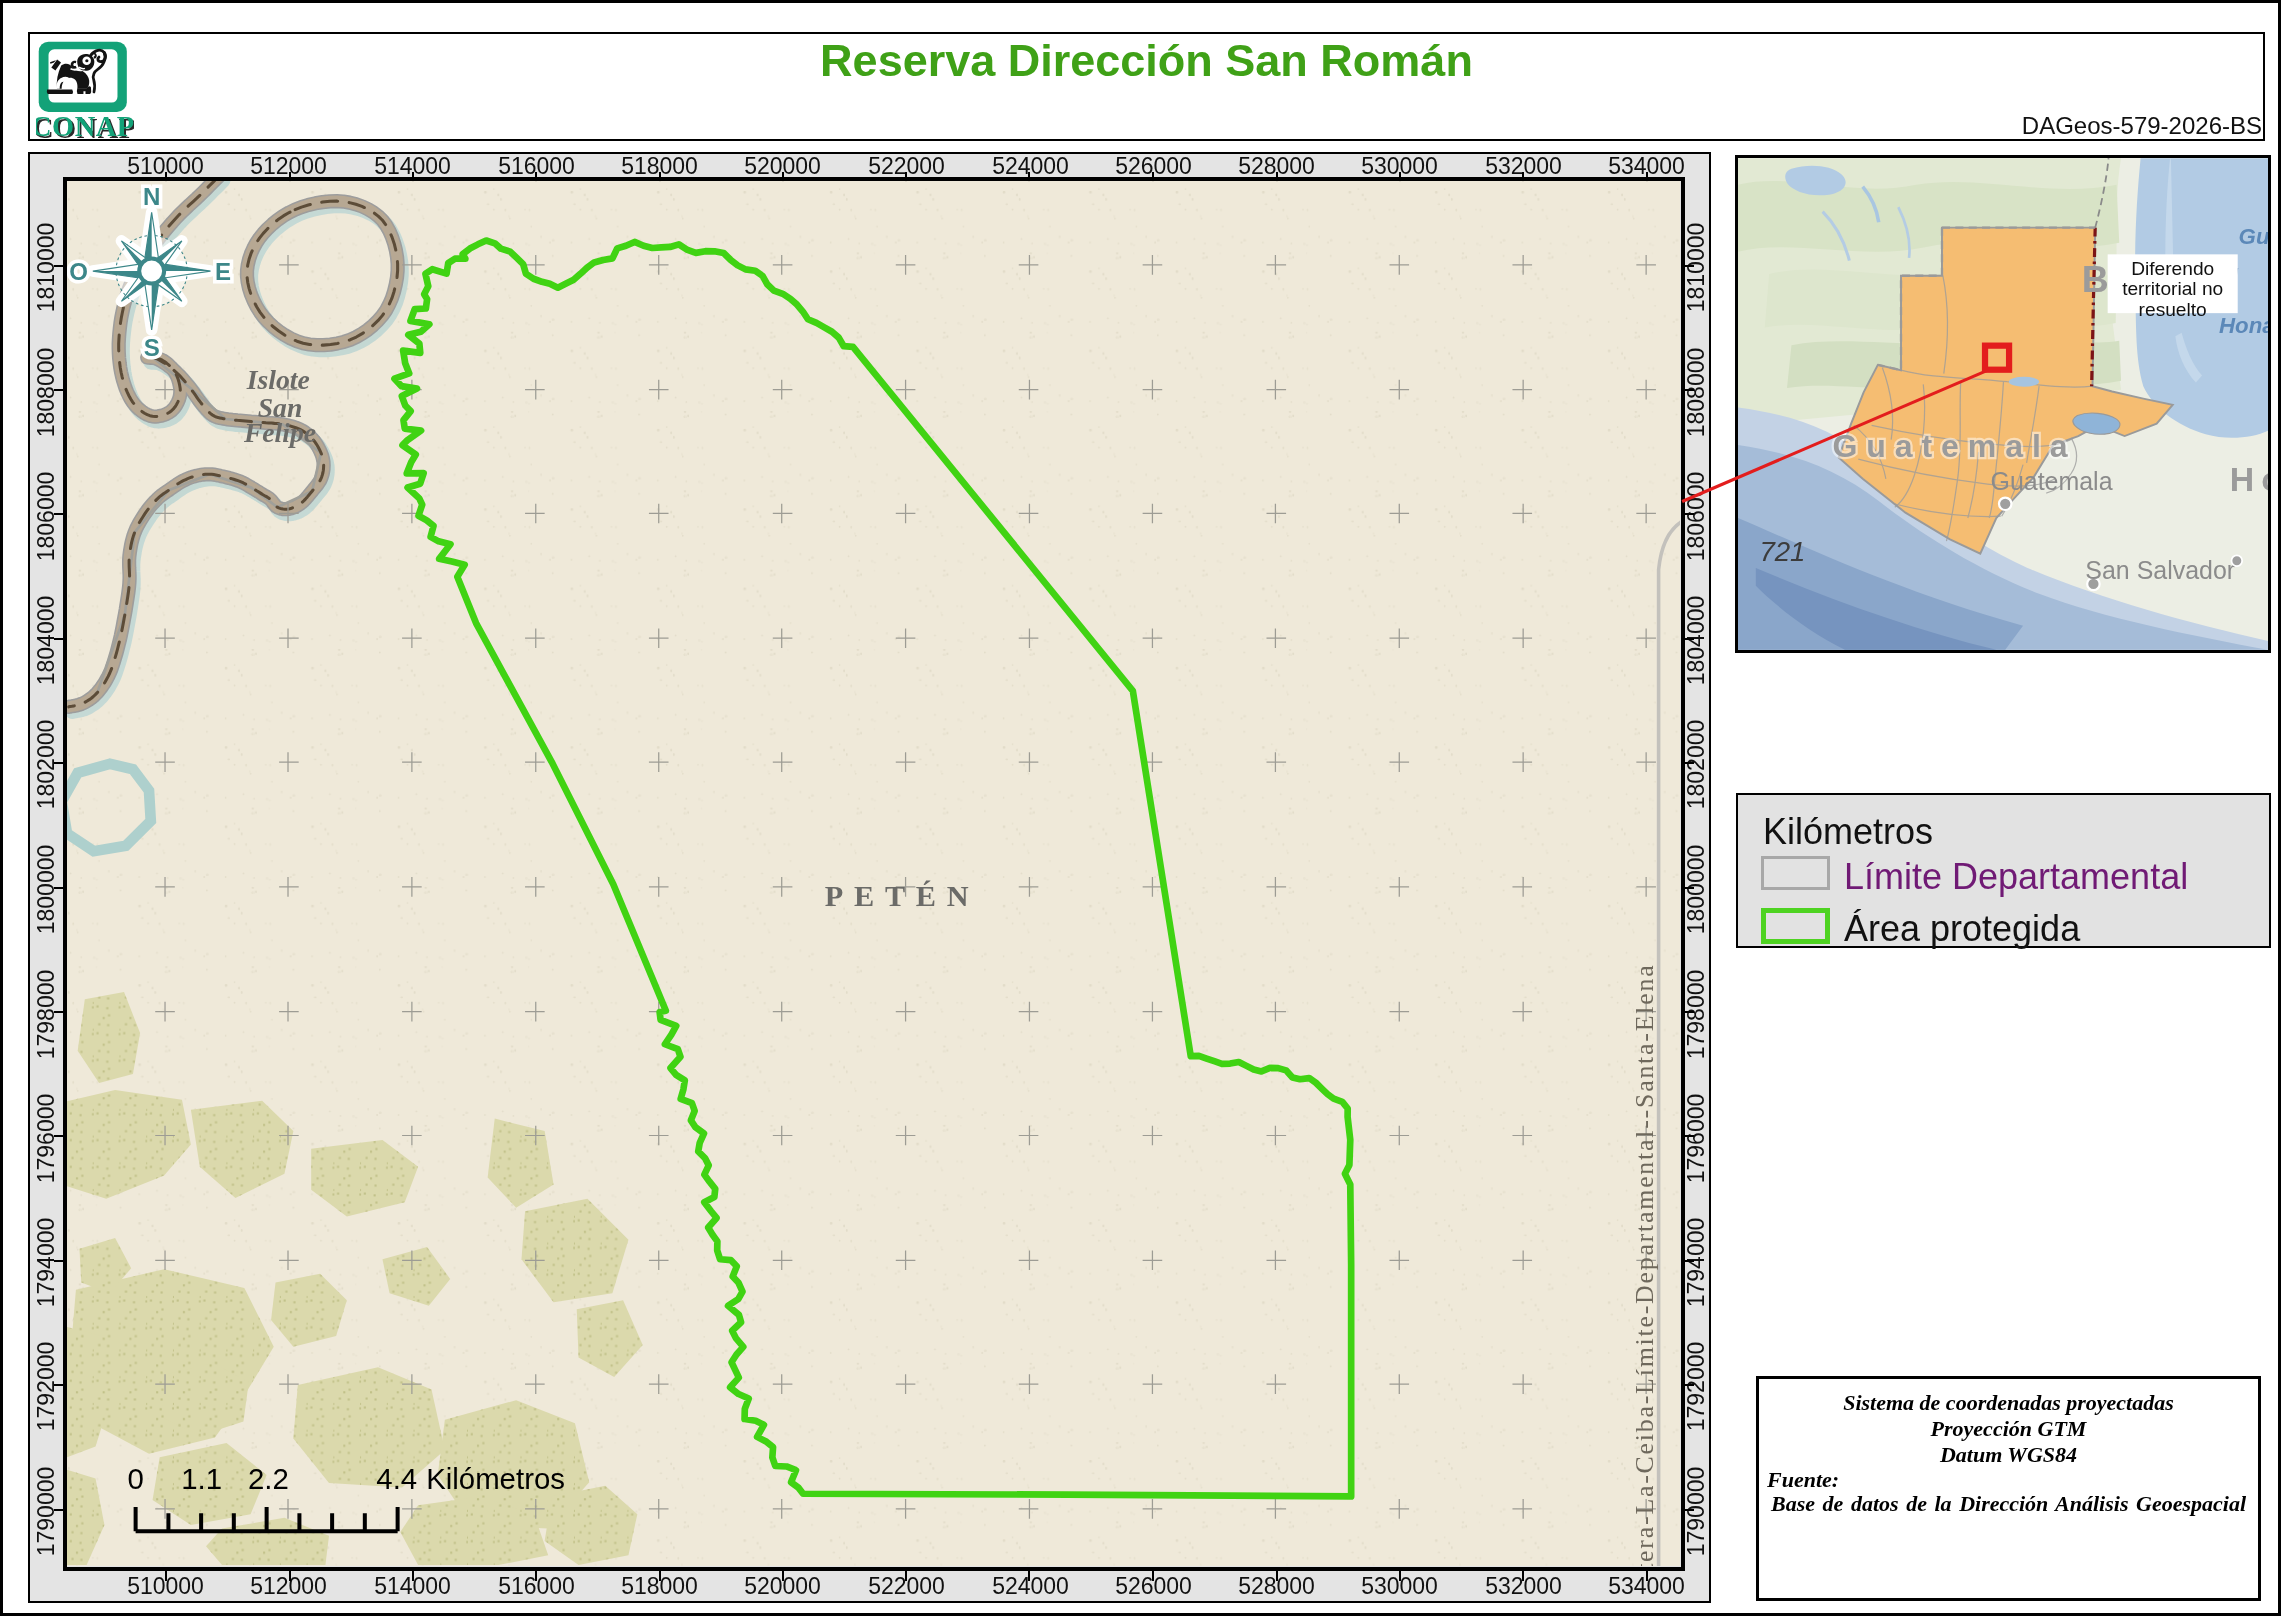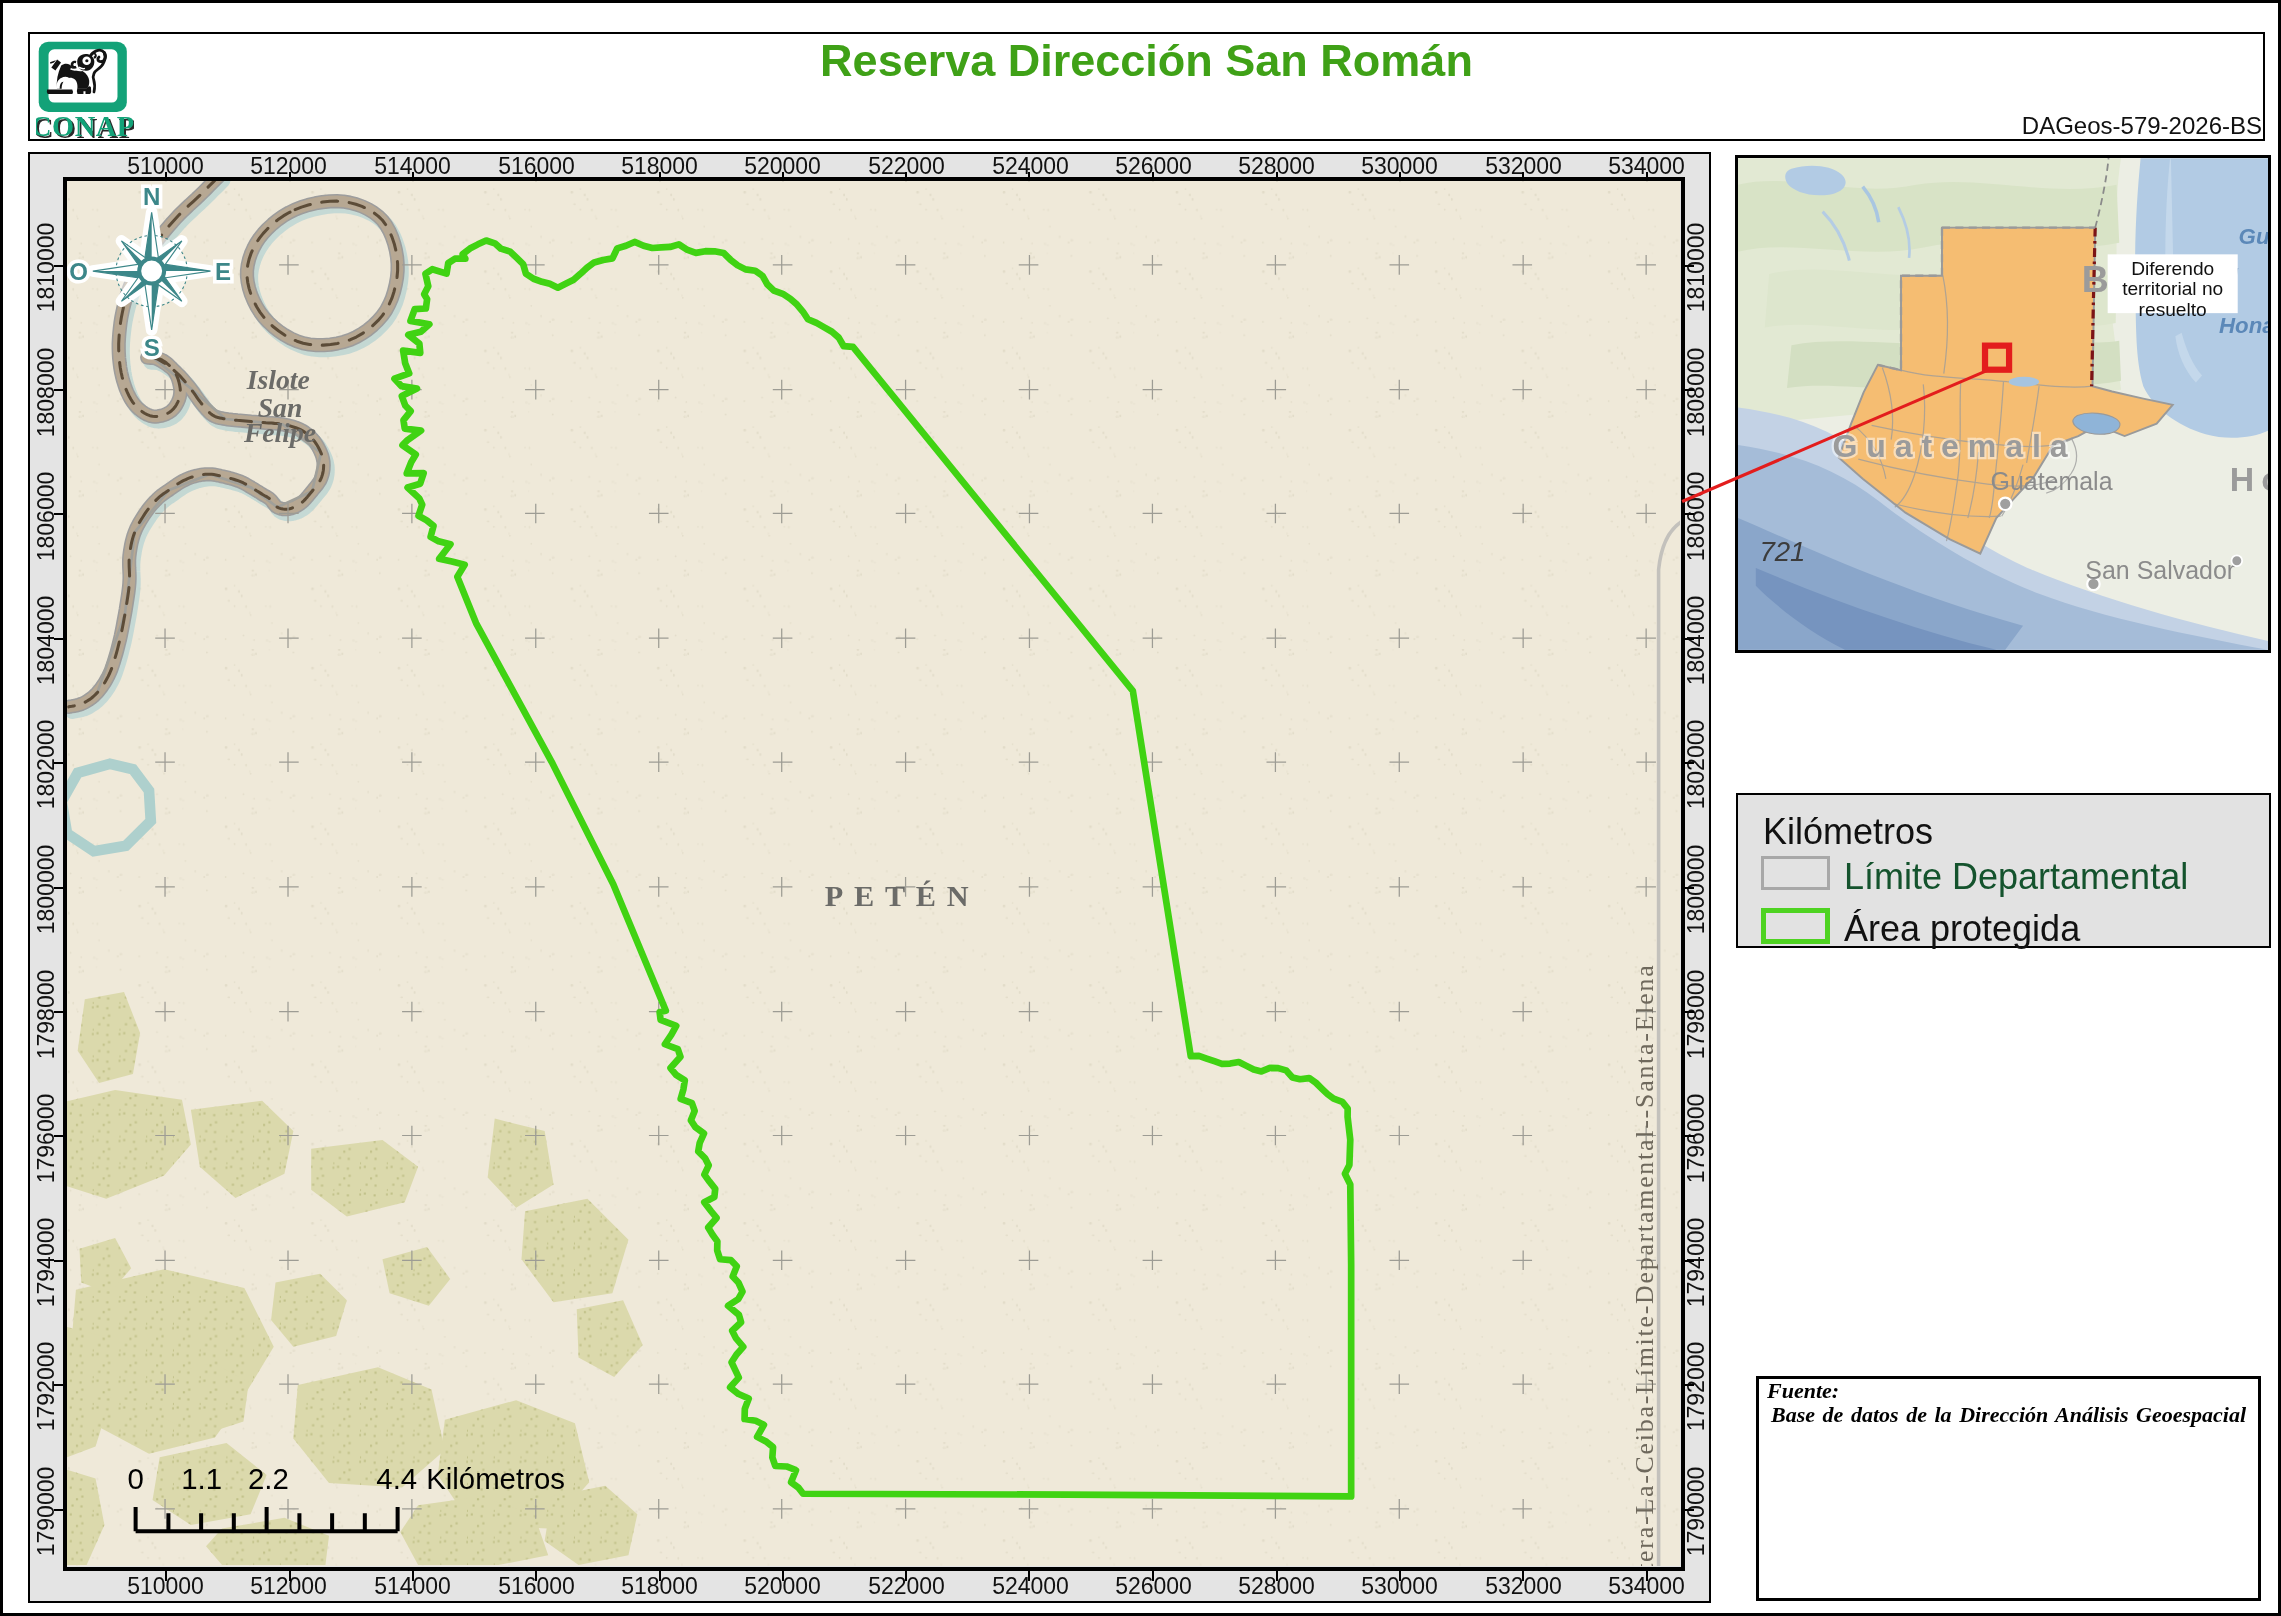--- a/index.html
+++ b/index.html
@@ -363,26 +363,27 @@
 <g font-size="21.5" font-family="'Liberation Sans',sans-serif" fill="#111" text-anchor="middle">
 <text x="488" y="131">Diferendo</text>
 <text x="488" y="154">territorial no</text>
 <text x="488" y="177">resuelto</text>
 </g>
 </svg></div>
 
 <div class="abs" style="left:1736px;top:793px;width:535px;height:155px;border:2.7px solid #000;background:#e2e2e2">
  <div class="abs" style="left:25px;top:16px;font-size:36px;color:#111">Kilómetros</div>
  <div class="abs" style="left:23px;top:61px;width:69px;height:34px;border:3.6px solid #a8a8a8"></div>
- <div class="abs" style="left:106px;top:61px;font-size:36px;color:#14532d">Límite Departamental</div>
+ <div class="abs" style="left:106px;top:61px;font-size:36px;color:#701a75">Límite Departamental</div>
  <div class="abs" style="left:23px;top:113px;width:69px;height:36px;border:5.3px solid #4ed321"></div>
  <div class="abs" style="left:106px;top:113px;font-size:36px;color:#111">Área protegida</div>
 </div>
 
 <div class="abs" style="left:1756px;top:1376px;width:505px;height:225px;border:3.6px solid #000;background:#fff;font-family:'Liberation Serif',serif;font-style:italic;font-weight:bold;font-size:22px;color:#000">
+ <div style="text-align:center;margin-top:10.7px;line-height:26px">Sistema de coordenadas proyectadas<br>Proyección GTM<br>Datum WGS84</div>
  <div style="margin:0 8px;line-height:24px">Fuente:</div>
  <div style="margin:0 12px;line-height:24px;text-align:justify;text-align-last:justify">Base de datos de la Dirección Análisis Geoespacial</div>
 </div>
 
 <svg class="abs" style="left:0;top:0;pointer-events:none" width="2281" height="1616" viewBox="0 0 2560 1814">
  <line x1="1888" y1="563" x2="2230" y2="416" stroke="#e31d1d" stroke-width="3.5"></line>
  <rect x="2228" y="388" width="27" height="27" fill="none" stroke="#e31d1d" stroke-width="7"></rect>
 </svg>
 
 </body></html>

